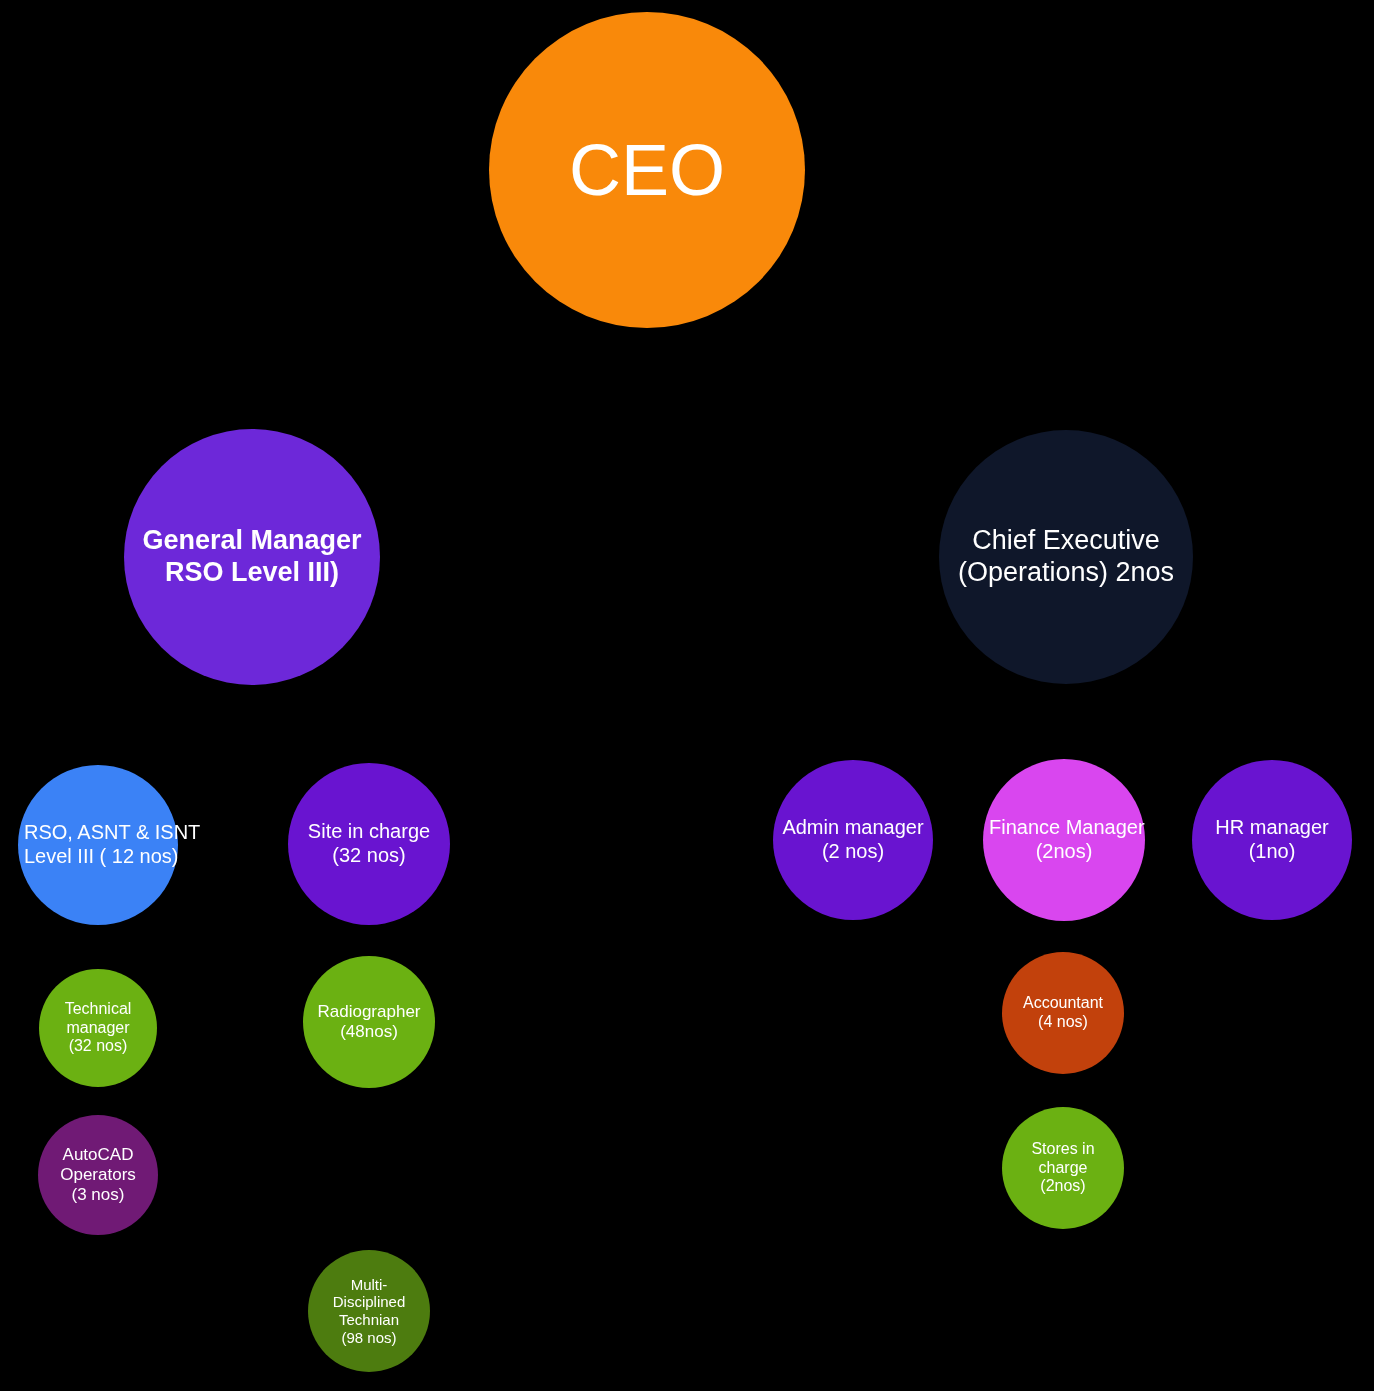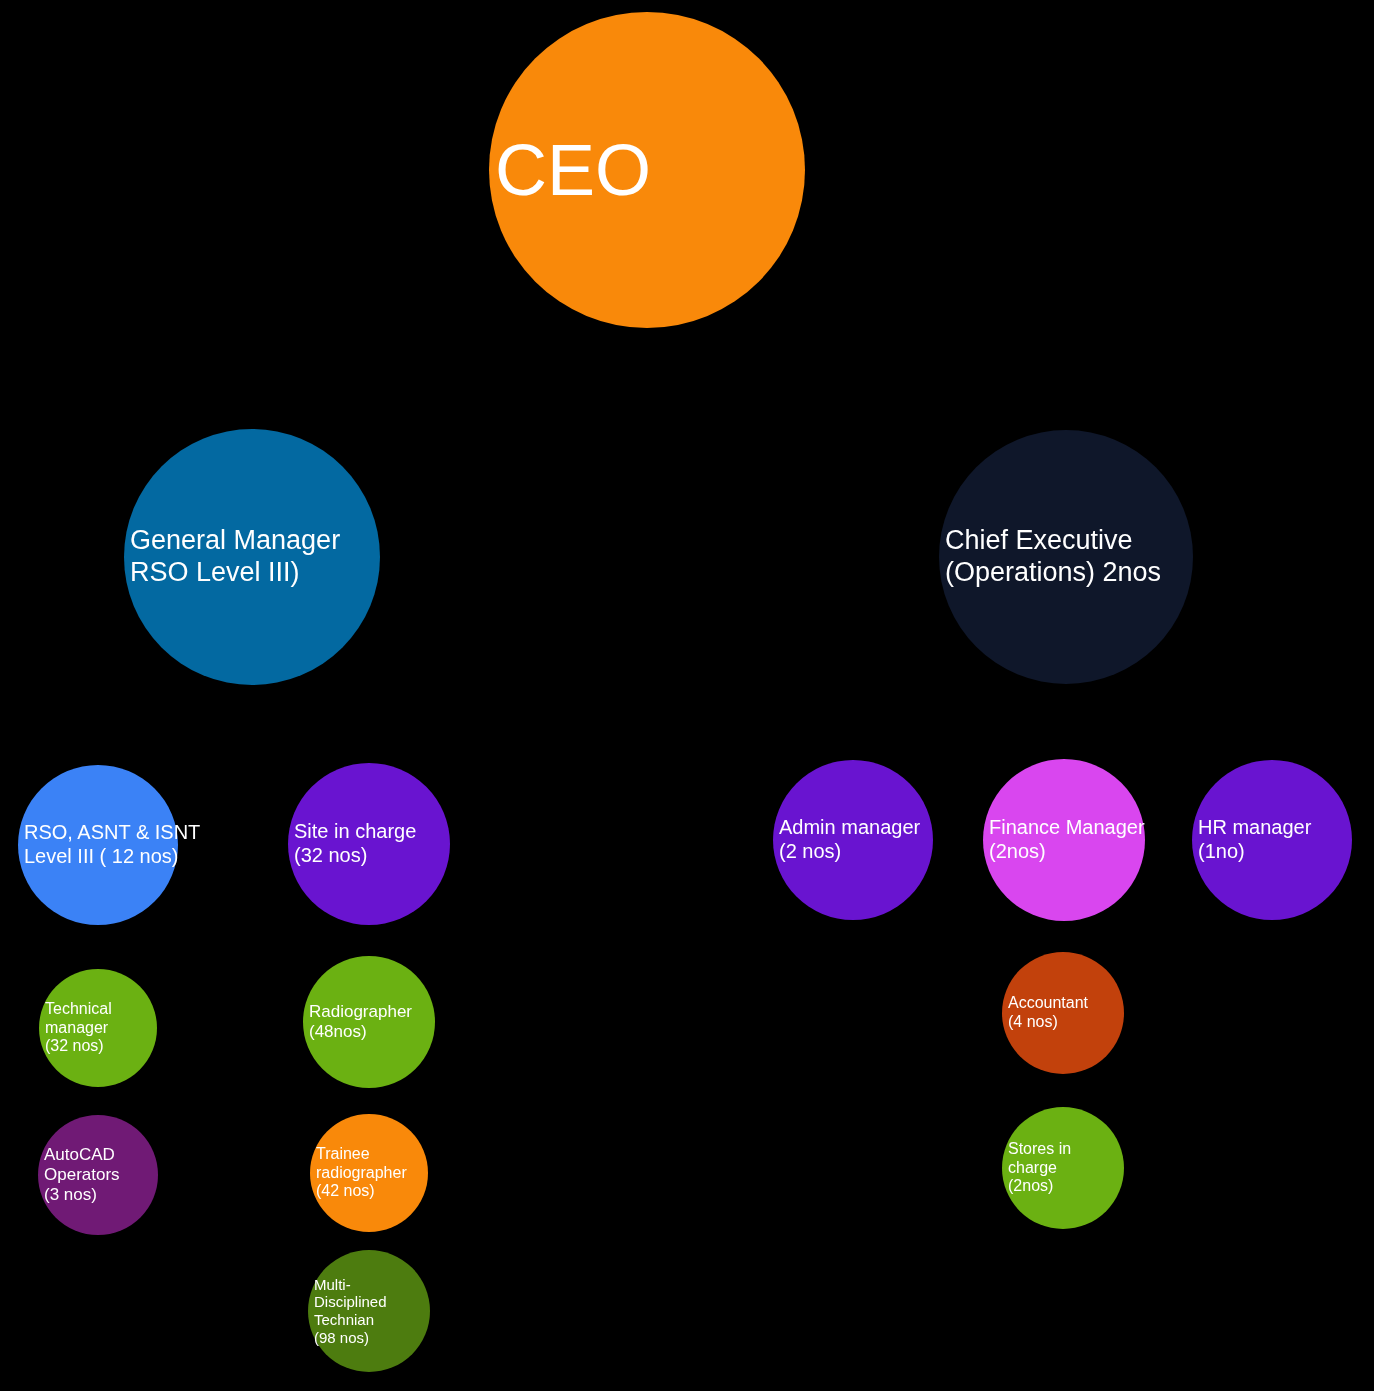--- a/index.html
+++ b/index.html
@@ -17,20 +17,21 @@
     position: relative;
     width: 1374px;
     height: 1391px;
   }
   .node {
     position: absolute;
     border-radius: 50%;
     display: flex;
     align-items: center;
     justify-content: center;
+    text-align: center;
     color: #FFFFFF;
     transform: translate(-50%, -50%);
     line-height: 1.18;
     font-weight: 400;
   }
   .node .lines {
     display: block;
     width: 100%;
     padding: 0 6px;
     box-sizing: border-box;
@@ -42,21 +43,21 @@
 </style>
 </head>
 <body>
 
 <div id="canvas">
     <div class="node" style="left: 647px; top: 170px; width: 316px; height: 316px; background: rgb(249, 137, 10); font-size: 72px;">
       <div class="lines">
         <span class="line">CEO</span>
       </div>
     </div>
-    <div class="node" style="left: 252px; top: 557px; width: 256px; height: 256px; background: #0369a1; font-size: 27px;">
+    <div class="node" style="left: 252px; top: 557px; width: 256px; height: 256px; background: #6d28d9; font-size: 27px; font-weight: bold;">
       <div class="lines">
         <span class="line">General Manager</span>
         <span class="line">RSO Level III)</span>
       </div>
     </div>
     <div class="node" style="left: 1066px; top: 557px; width: 254px; height: 254px; background: #0f172a; font-size: 27px;">
       <div class="lines">
         <span class="line">Chief Executive</span>
         <span class="line">(Operations) 2nos</span>
       </div>
@@ -104,27 +105,20 @@
         <span class="line">Operators</span>
         <span class="line">(3 nos)</span>
       </div>
     </div>
     <div class="node" style="left: 369px; top: 1022px; width: 132px; height: 132px; background: rgb(107, 177, 18); font-size: 17px;">
       <div class="lines">
         <span class="line">Radiographer</span>
         <span class="line">(48nos)</span>
       </div>
     </div>
-    <div class="node" style="left: 369px; top: 1173px; width: 118px; height: 118px; background: rgb(249, 137, 10); font-size: 16px;">
-      <div class="lines">
-        <span class="line">Trainee</span>
-        <span class="line">radiographer</span>
-        <span class="line">(42 nos)</span>
-      </div>
-    </div>
     <div class="node" style="left: 369px; top: 1311px; width: 122px; height: 122px; background: #4d7c0f; font-size: 15px;">
       <div class="lines">
         <span class="line">Multi-</span>
         <span class="line">Disciplined</span>
         <span class="line">Technian</span>
         <span class="line">(98 nos)</span>
       </div>
     </div>
     <div class="node" style="left: 1063px; top: 1013px; width: 122px; height: 122px; background: #c2410c; font-size: 16px;">
       <div class="lines">

